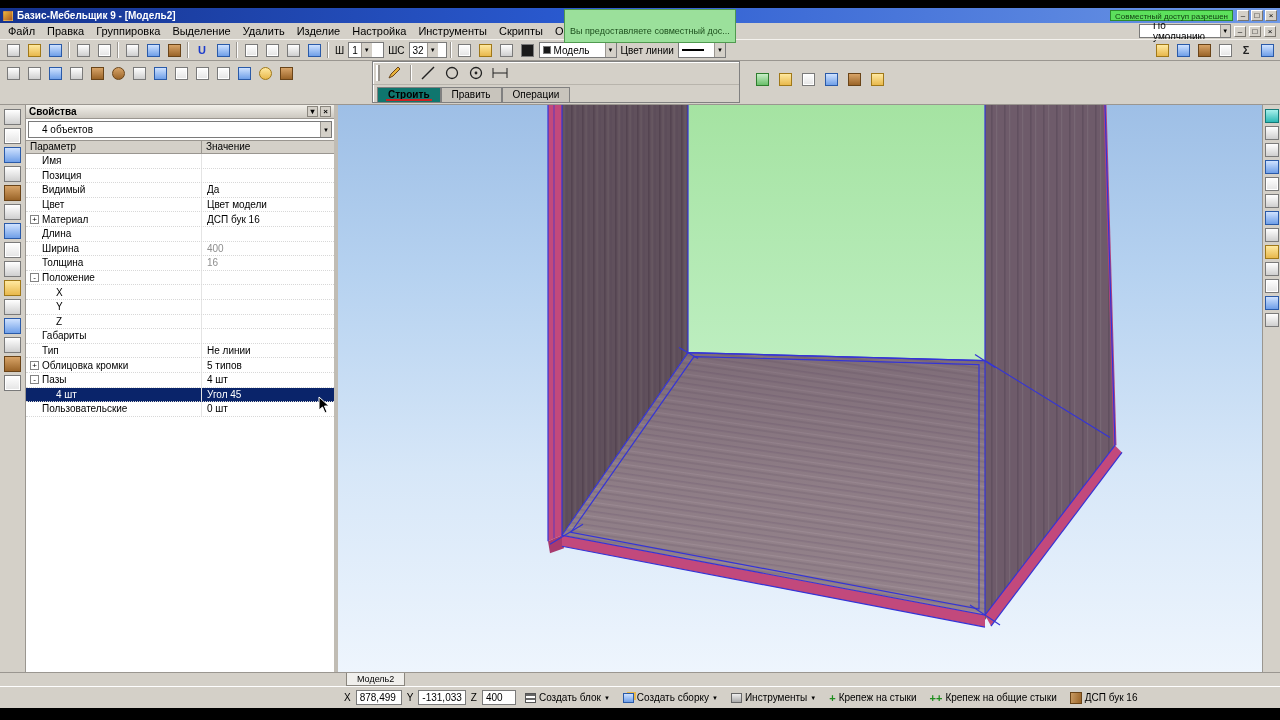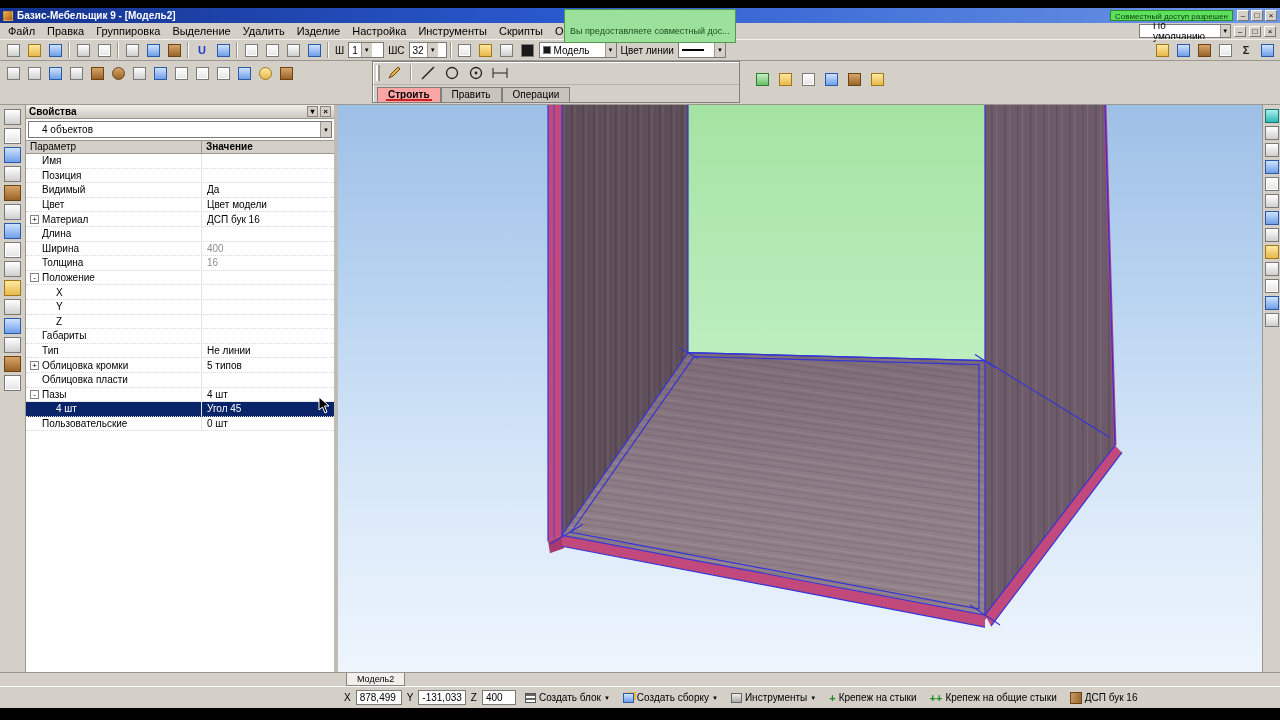--- a/index.html
+++ b/index.html
@@ -52,21 +52,21 @@
 
   .tb-row2 { display:flex; gap:1px; align-items:center; }
 
   
   .draw-panel { position:absolute; left:372px; top:0; width:368px; height:42px; background:#d4d0c8;
                 border:1px solid #808080; box-shadow:1px 1px 0 #fff inset; display:flex; flex-direction:column; }
   .dp-icons { display:flex; align-items:center; height:22px; padding:0 3px; gap:4px; }
   .grip { width:4px; height:16px; border-left:2px solid #fff; border-right:2px solid #9a9690; }
   .dp-tabs { display:flex; align-items:flex-end; height:18px; padding-left:4px; border-top:1px solid #b8b4ac; }
   .tab { padding:1px 10px 2px; border:1px solid #808080; border-bottom:none; background:#c8c4bc; font-size:10px; position:relative; }
-  .tab.active { background:#fca5a5; font-weight:bold; }
+  .tab.active { background:#0f766e; font-weight:bold; }
   .tab.active::after { content:""; position:absolute; left:8px; right:8px; bottom:1px; height:2px; background:#c22; }
   .mid-icons { position:absolute; left:752px; top:8px; display:flex; gap:3px; }
 
   
   .main { flex:1 1 auto; display:flex; min-height:0; }
   .vstrip { background:#d4d0c8; display:flex; flex-direction:column; align-items:center; padding-top:4px; gap:3px; flex:0 0 auto; }
   #left-strip { width:26px; border-right:1px solid #9a9690; }
   #right-strip { width:18px; border-left:1px solid #9a9690; }
   .si { width:17px; height:16px; }
   #right-strip .si { width:14px; height:14px; }
@@ -74,21 +74,21 @@
   
   .props { width:312px; flex:0 0 auto; background:#fff; border-right:4px solid #c0bcb4; display:flex; flex-direction:column; }
   .props-title { height:14px; background:linear-gradient(#f2f0ea,#ccc8c0); border-bottom:1px solid #9a9690;
                  display:flex; align-items:center; font-size:10px; font-weight:bold; padding:0 3px; flex:0 0 auto; }
   .mini { width:11px; height:11px; border:1px solid #8a867e; background:#d4d0c8; font-size:8px; line-height:9px; text-align:center; margin-left:2px; }
   .props-combo { margin:2px; height:17px; flex:0 0 auto; }
   .props-combo .combo { height:17px; }
   .props-combo .combo span:first-child { flex:1; }
   .pgrid-head { display:flex; height:14px; background:#d4d0c8; border-top:1px solid #9a9690; border-bottom:1px solid #9a9690; font-size:10px; flex:0 0 auto; }
   .ph1 { width:176px; padding-left:4px; border-right:1px solid #9a9690; }
-  .ph2 { flex:1; padding-left:4px;font-weight:bold; }
+  .ph2 { flex:1; padding-left:4px; }
   .prows { flex:1; overflow:hidden; font-size:10px; }
   .prow { display:flex; height:14.6px; align-items:center; border-bottom:1px dotted #d8d8d8; }
   .pname { width:176px; padding-left:4px; border-right:1px solid #e4e4e4; display:flex; align-items:center; height:100%; overflow:hidden; white-space:nowrap; }
   .pname.ind { padding-left:18px; }
   .pval { flex:1; padding-left:5px; overflow:hidden; white-space:nowrap; }
   .pval.muted { color:#8e8e8e; }
   .prow.sel { background:#0a246a; color:#fff; }
   .prow.sel .pval { color:#fff; }
   .expbox { width:9px; height:9px; border:1px solid #848484; background:#fff; font-size:8px; line-height:7px; text-align:center; margin-right:3px; flex:0 0 auto; }
   .expbox:empty { visibility:hidden; }
@@ -523,27 +523,20 @@
           </div>
 
           <div class="prow">
             <div class="pname">
               <span class="expbox">+</span>
               <span>Облицовка кромки</span>
             </div>
             <div class="pval">5 типов</div>
           </div>
 
-          <div class="prow">
-            <div class="pname">
-              <span class="expbox"></span>
-              <span>Облицовка пласти</span>
-            </div>
-            <div class="pval"></div>
-          </div>
 
           <div class="prow">
             <div class="pname">
               <span class="expbox">-</span>
               <span>Пазы</span>
             </div>
             <div class="pval">4 шт</div>
           </div>
 
           <div class="prow sel">

